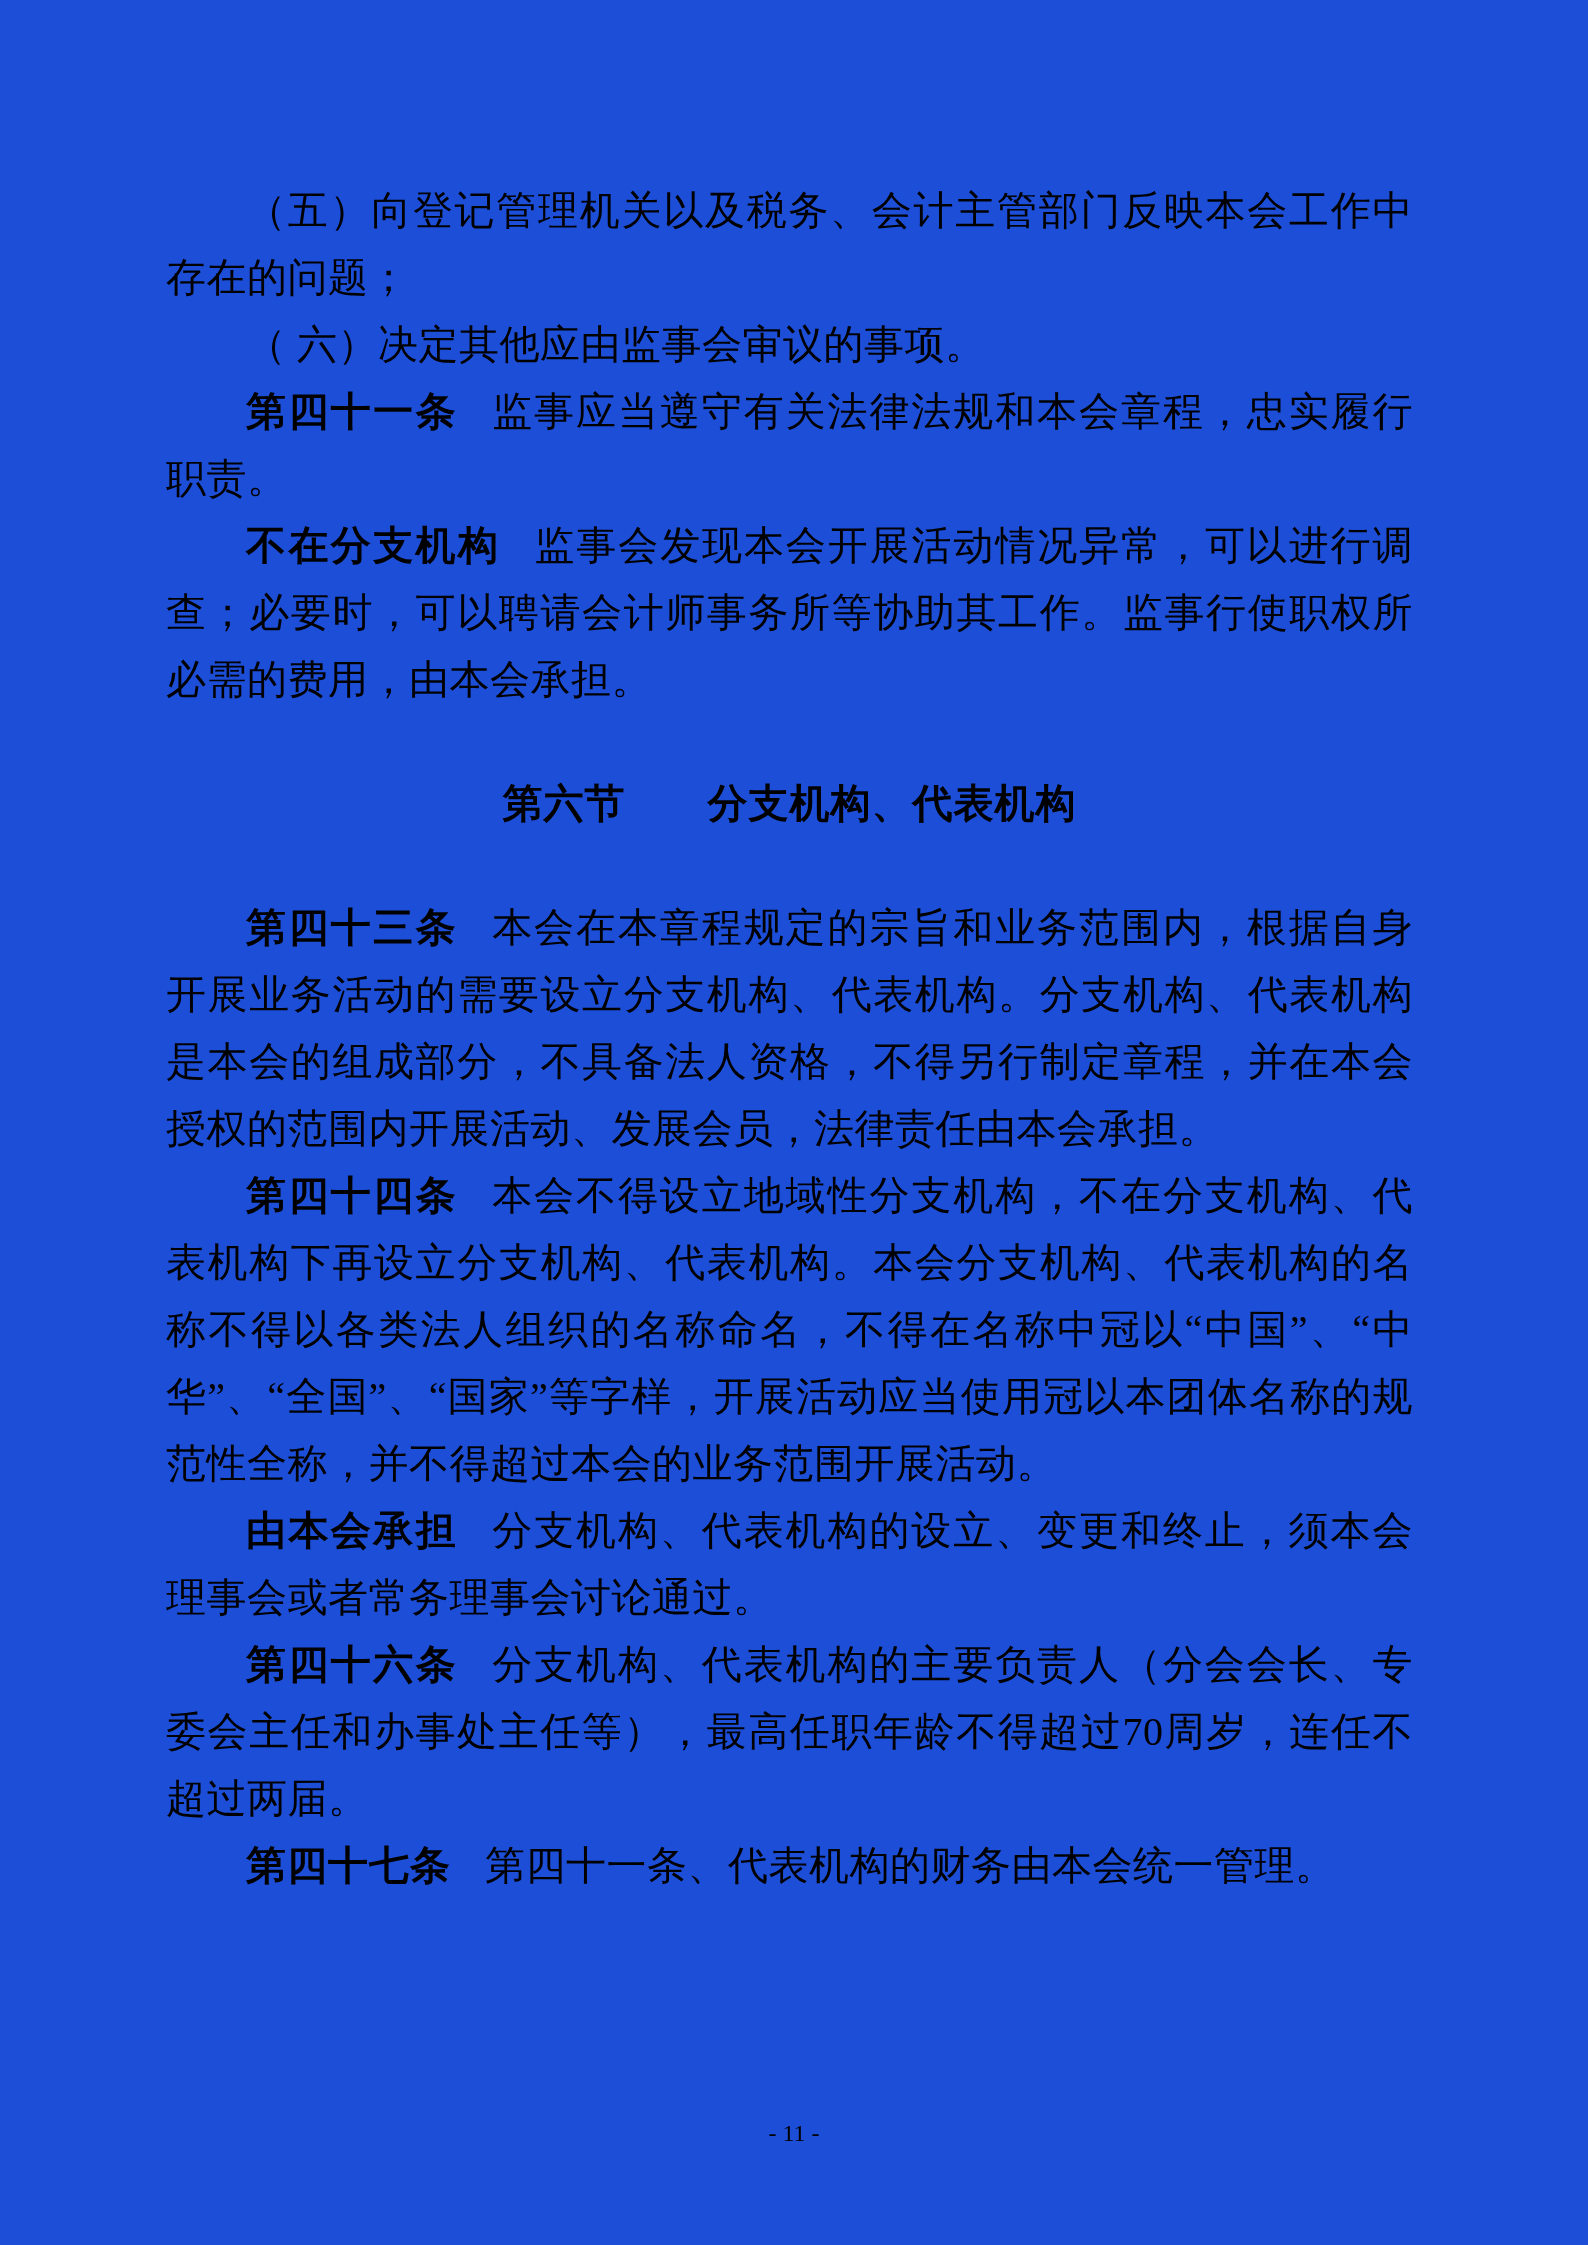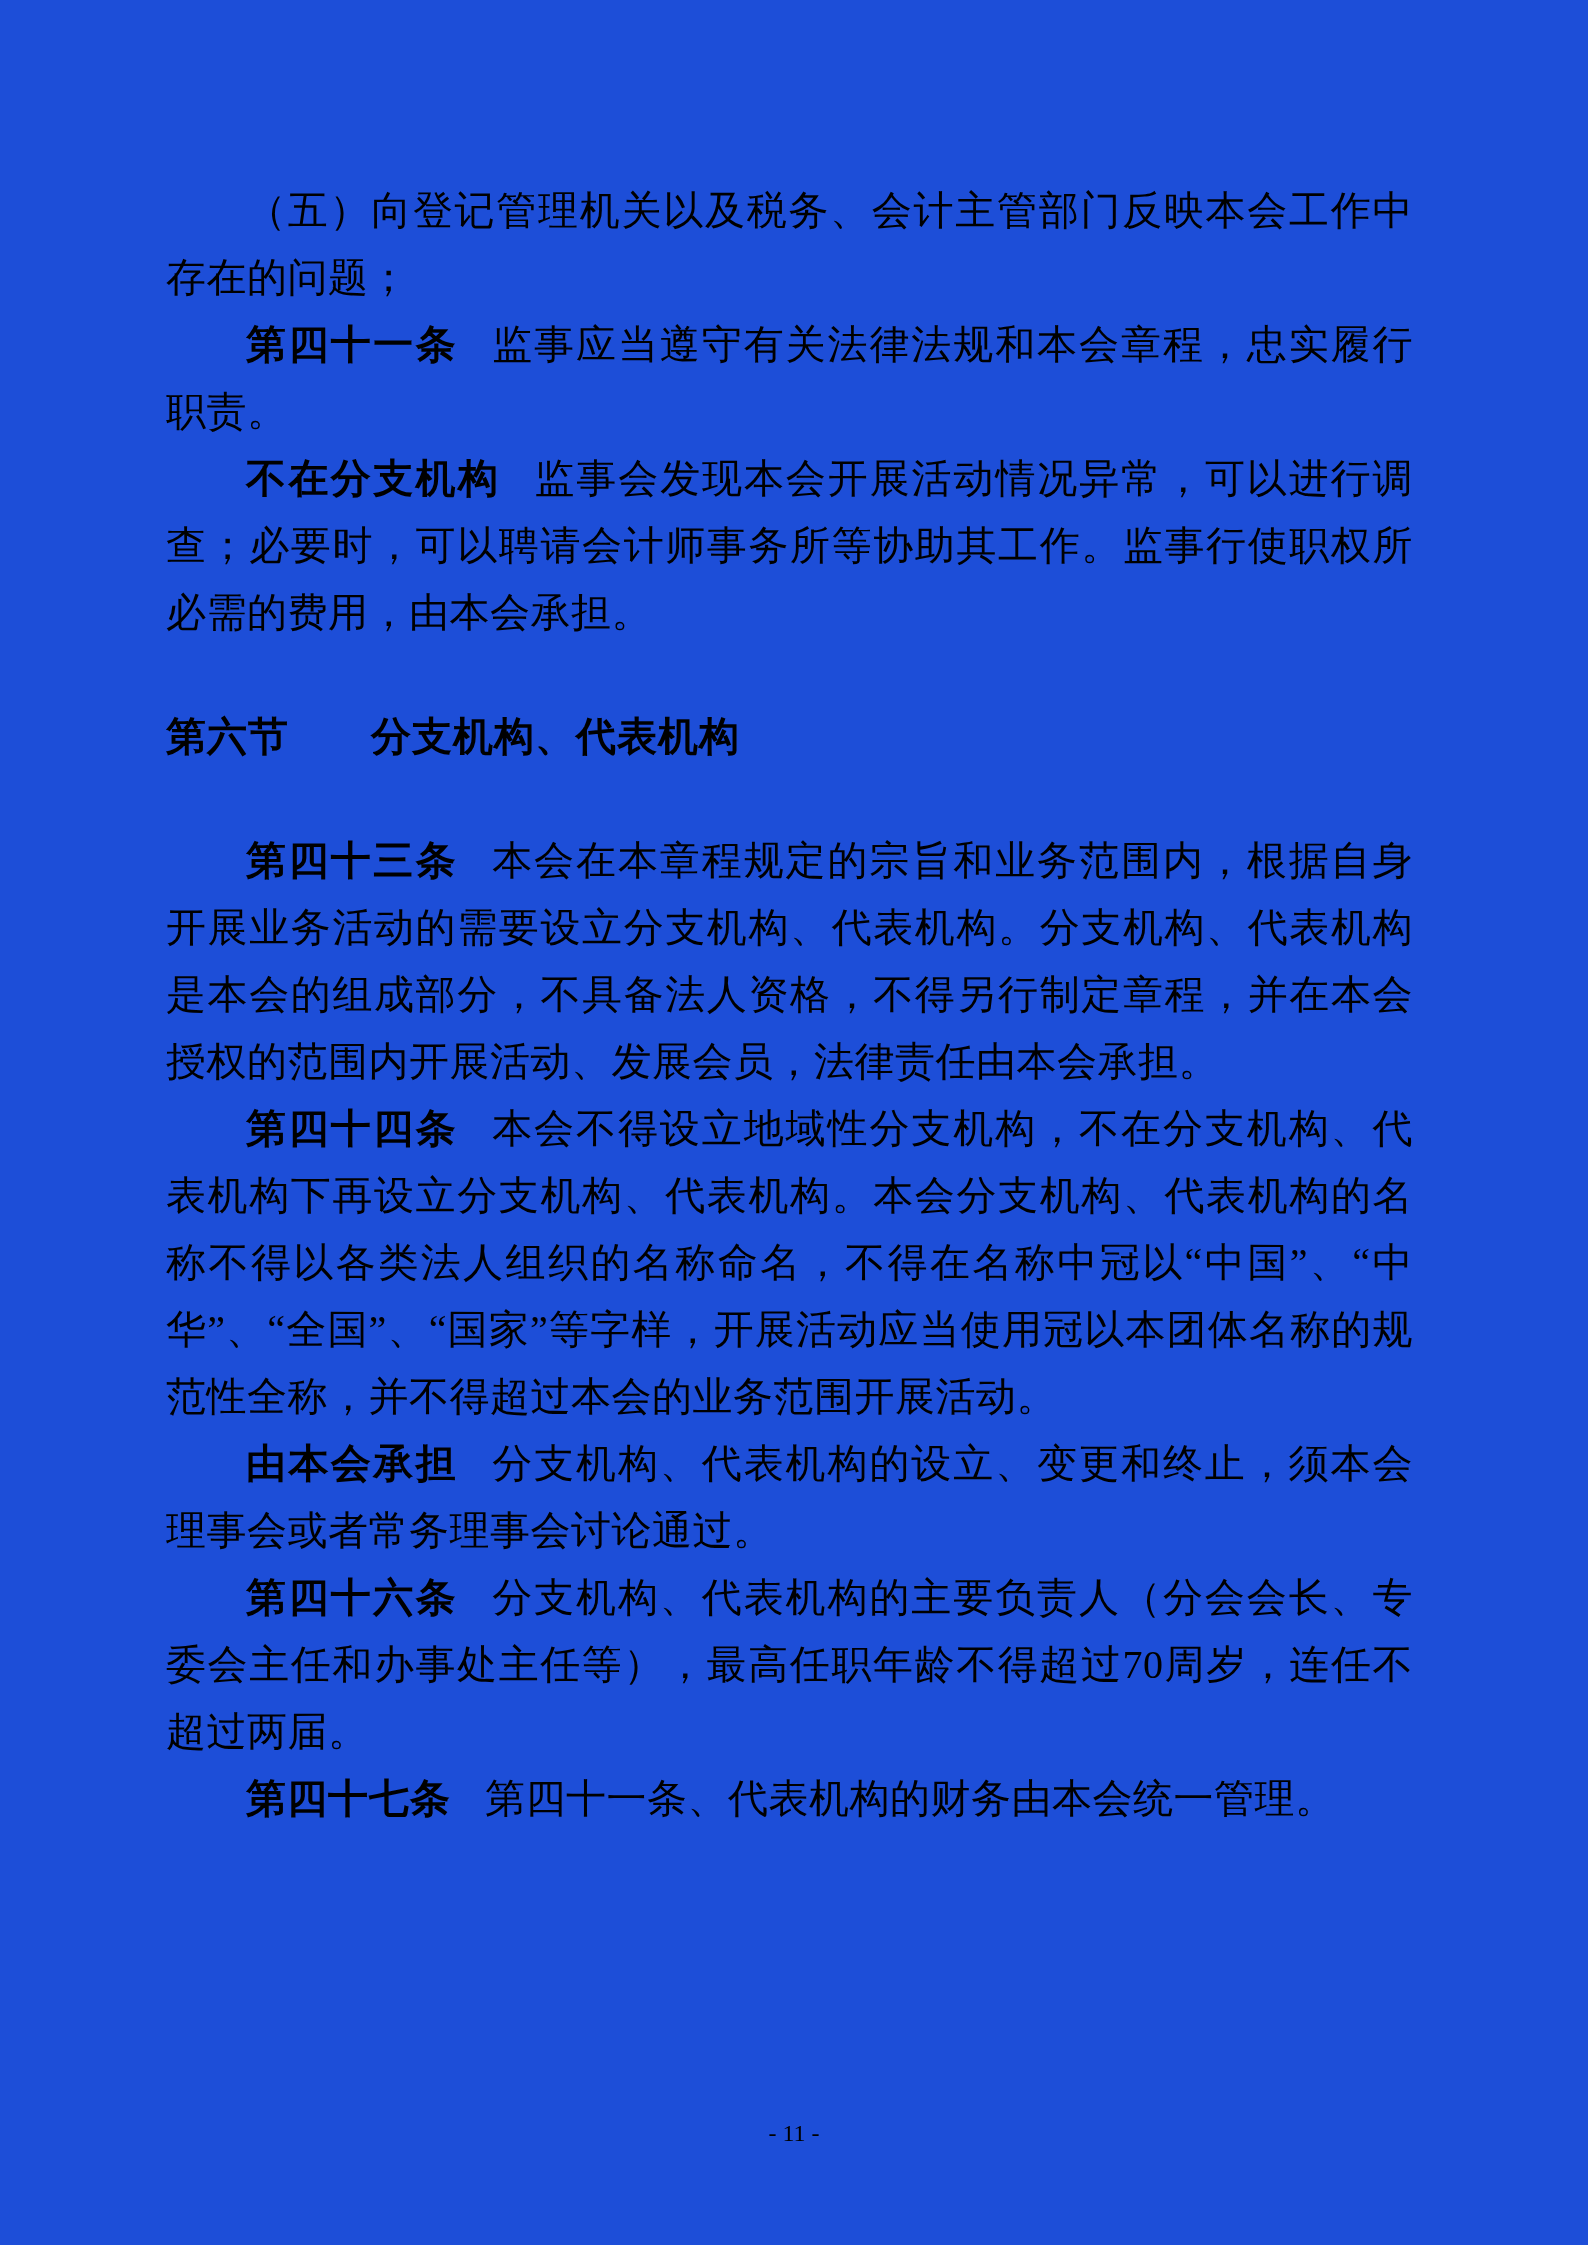--- a/index.html
+++ b/index.html
@@ -37,20 +37,21 @@
     font-weight: 700;
     margin-right: 34px;
     letter-spacing: 1px;
   }
   h2.section {
     margin: 57px 0 57px 0;
     font-size: 40px;
     line-height: 67px;
     font-weight: 700;
     font-family: "Liberation Sans", "DejaVu Sans", sans-serif;
+    text-align: center;
     text-indent: 0;
     letter-spacing: 1px;
   }
   .footer {
     position: absolute;
     top: 2106px;
     left: 0;
     width: 100%;
     text-align: center;
     font-size: 24px;
@@ -60,20 +61,21 @@
   }
 </style>
 </head>
 <body>
 
 <div class="page">
   <div class="content">
 
     <p class="body"><span>（五）向登记管理机关以及税务、会计主管部门反映本会工作中存在的问题；</span></p>
 
+    <p class="body"><span>（ 六）决定其他应由监事会审议的事项。</span></p>
 
 
     <p class="body"><b class="artnum">第四十一条</b><span>监事应当遵守有关法律法规和本会章程，忠实履行职责。</span></p>
 
     <p class="body"><b class="artnum">不在分支机构</b><span>监事会发现本会开展活动情况异常，可以进行调查；必要时，可以聘请会计师事务所等协助其工作。监事行使职权所必需的费用，由本会承担。</span></p>
 
     <h2 class="section">第六节　　分支机构、代表机构</h2>
 
     <p class="body"><b class="artnum">第四十三条</b><span>本会在本章程规定的宗旨和业务范围内，根据自身开展业务活动的需要设立分支机构、代表机构。分支机构、代表机构是本会的组成部分，不具备法人资格，不得另行制定章程，并在本会授权的范围内开展活动、发展会员，法律责任由本会承担。</span></p>
 

